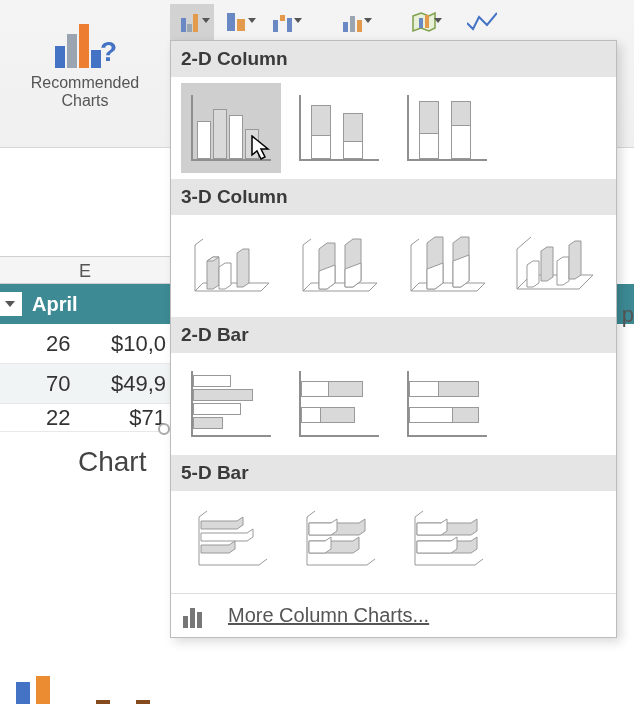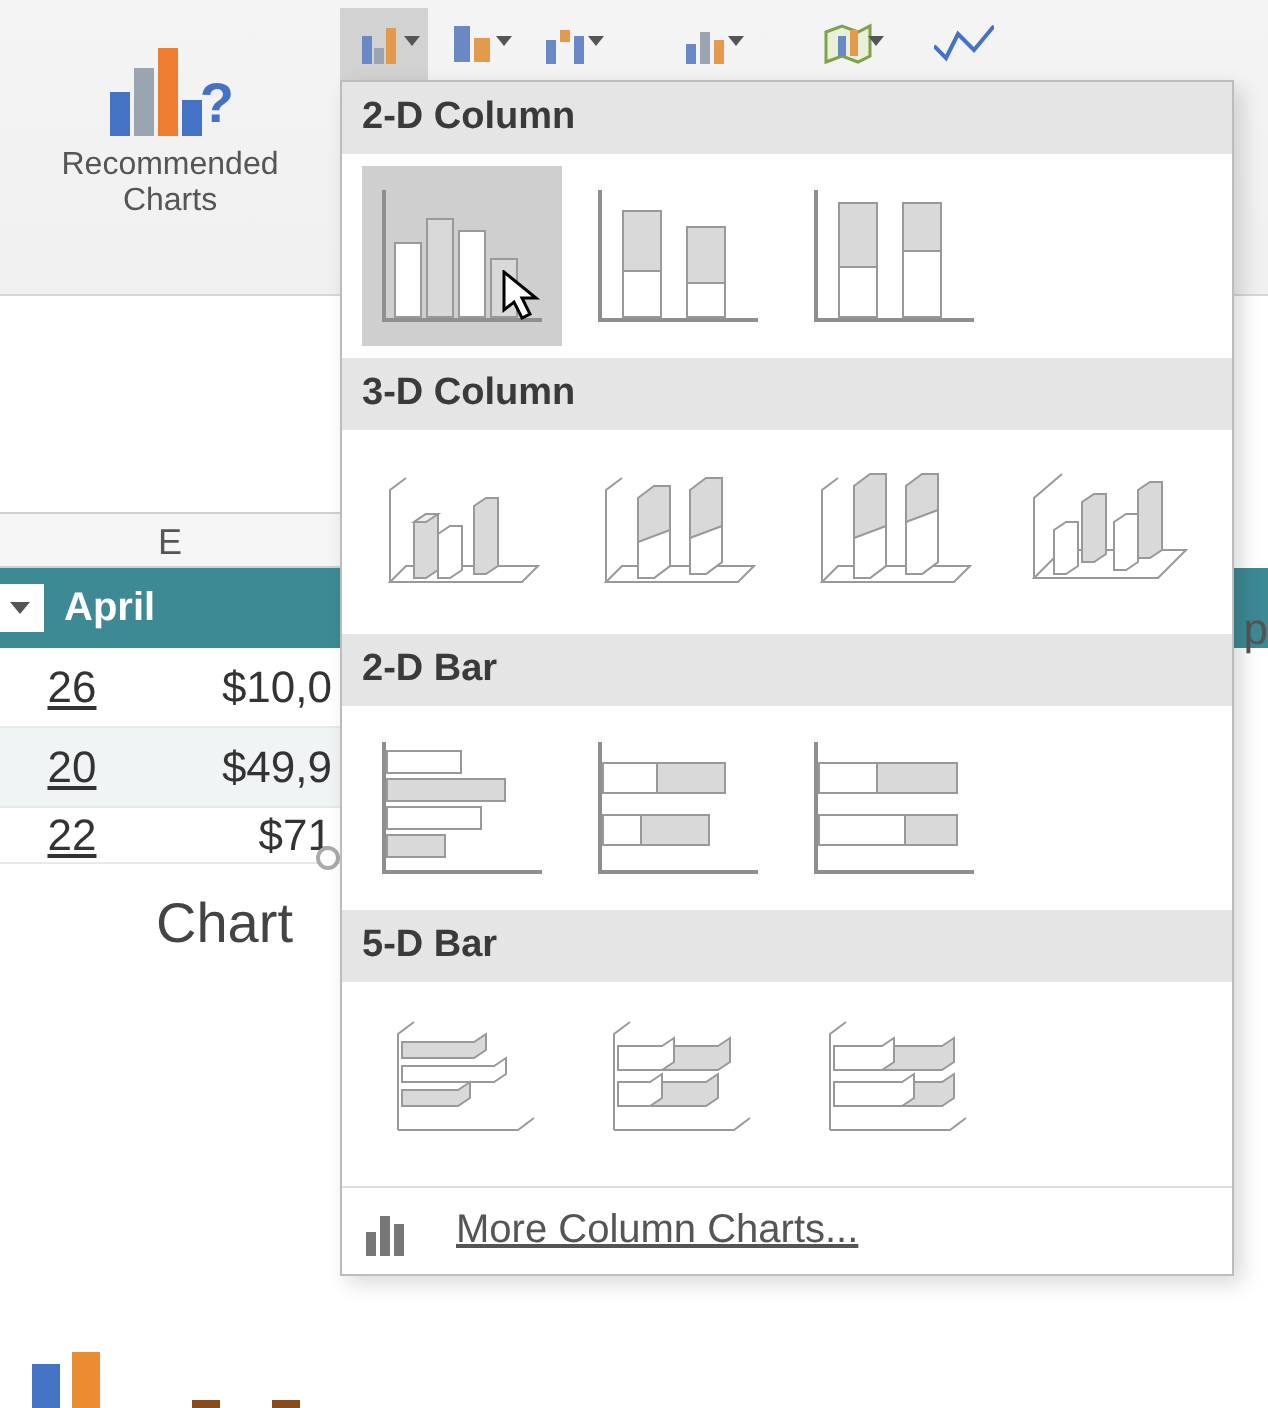--- a/index.html
+++ b/index.html
@@ -80,21 +80,21 @@
     display:flex; align-items:center;
   }
   .tablehead .filter {
     width:24px; height:24px; background:#fff; margin-left:-2px;
     display:flex; align-items:center; justify-content:center;
   }
   .tablehead .label { margin-left:10px; }
   .rows { position:absolute; left:0; top:176px; width:170px; }
   .row { height:40px; line-height:40px; font-size:22px; color:#333; text-align:right; padding-right:4px; border-bottom:1px solid #e8e8e8;}
   .row.alt { background:#f0f4f5; }
-  .row .c1 { display:inline-block; width:40px; text-align:center; margin-right:30px;text-decoration:underline;}
+  .row .c1 { display:inline-block; width:40px; text-align:left; }
   .row .c2 { display:inline-block; width:80px; text-align:right;}
   .charttitle {
     position:absolute; left:78px; top:298px;
     font-size:28px; color:#444;
   }
   .mini-chart-bottom {
     position:absolute; left:16px; bottom:2px; height:40px; display:flex; align-items:flex-end;
   }
   .mini-chart-bottom span { width:14px; margin-right:6px; }
   .pchar {
@@ -230,21 +230,21 @@
           <path d="M2 4 L12 4 L7 10 Z" fill="#555"></path>
         </svg>
     </div>
     <div class="label">April</div>
   </div>
   <div class="rows">
     <div class="row">
       <span class="c1">26</span><span class="c2">$10,0</span>
     </div>
     <div class="row alt">
-      <span class="c1">20</span><span class="c2">$49,9</span>
+      <span class="c1">70</span><span class="c2">$49,9</span>
     </div>
     <div class="row" style="height:28px;line-height:28px">
       <span class="c1">22</span><span class="c2">$71</span>
     </div>
   </div>
   <div class="charttitle">Chart</div>
 
   <div class="mini-chart-bottom">
     <span style="height:24px;background:#4472c4"></span>
     <span style="height:30px;background:#ec8c32"></span>

